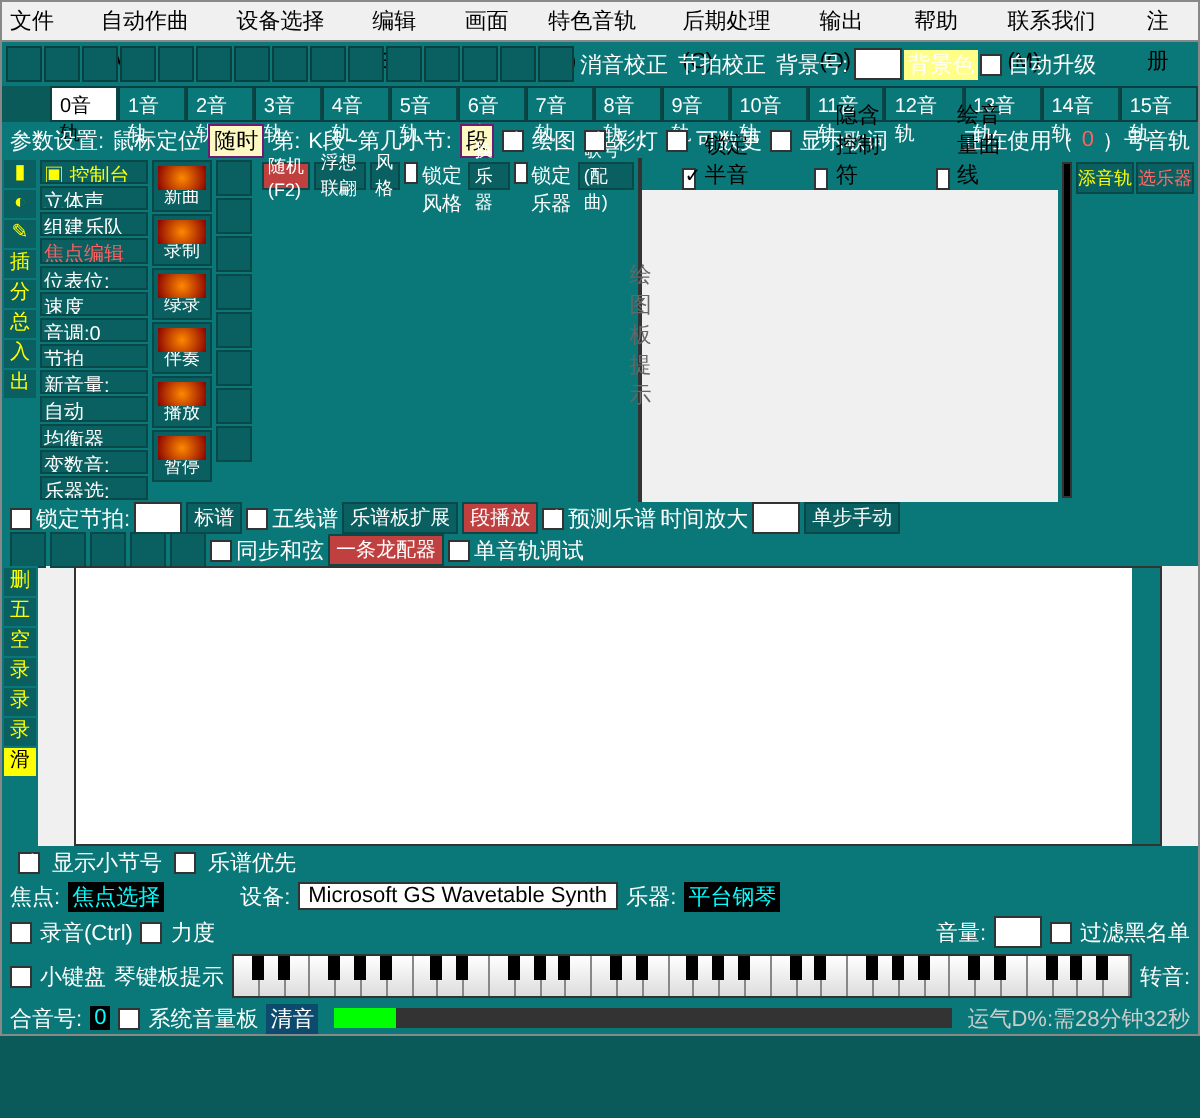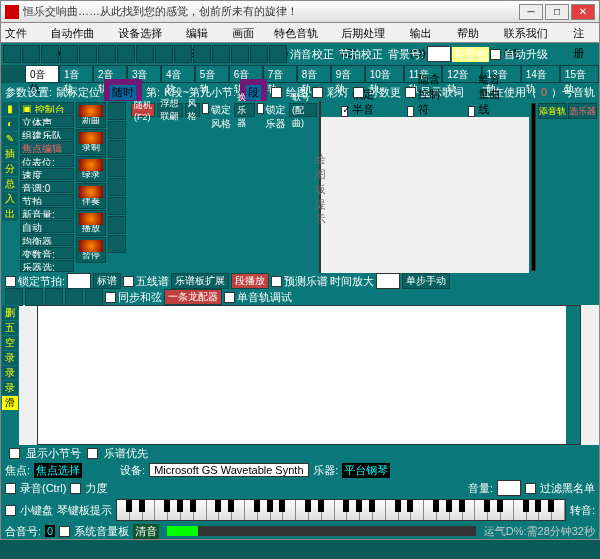--- a/index.html
+++ b/index.html
@@ -16,21 +16,21 @@
 .toolbar{height:22px;background:#0a7878;display:flex;align-items:center;padding:0 2px;gap:1px}
 .tbtn{width:18px;height:18px;background:#0a6060;border:1px solid #0a4040;display:inline-block}
 .tlabel{color:#fff;padding:0 2px}
 .tinput{height:16px;background:#fff;border:1px solid #333;width:24px}
 .chk{width:11px;height:11px;background:#fff;border:1px solid #333;display:inline-block;vertical-align:middle;position:relative}
 .chk.on::after{content:"✓";position:absolute;top:-3px;left:0;font-size:10px}
 .tabrow{height:18px;background:#0a5a5a;display:flex;padding-left:24px;gap:0}
 .tab{padding:2px 4px;background:#0a7878;color:#fff;border:1px solid #0a4040;border-right:1px solid #084848;font-size:10px}
 .tab.active{background:#fff;color:#000}
 .cfgbar{height:18px;background:#0a7878;display:flex;align-items:center;padding:0 4px;gap:4px;color:#fff}
-.cfgbar .sel{background:#0369a1;color:#000;padding:0 2px;border:6px solid #701a75}
+.cfgbar .sel{background:#fef9c3;color:#000;padding:0 2px;border:1px solid #701a75}
 .cfgbar .red{color:#ff6060}
 .main{display:flex;height:172px}
 .lrail{width:18px;background:#0a7878;display:flex;flex-direction:column;gap:1px;padding:1px}
 .lrail div{height:14px;background:#0a6060;color:#ff0;text-align:center;line-height:14px;font-size:10px}
 .panel{width:56px;background:#0a7878;padding:1px;display:flex;flex-direction:column;gap:1px}
 .pbtn{height:14px;background:#0a6060;color:#fff;font-size:10px;padding:0 1px;border:1px solid #084848;overflow:hidden;white-space:nowrap}
 .pbtn.red{color:#ff6060}
 .pbtn.yel{color:#ff0}
 .iconcol{width:32px;background:#0a7878;display:flex;flex-direction:column;gap:1px;padding:1px}
 .bigico{height:26px;background:#0a6060;border:1px solid #084848;position:relative}
@@ -59,29 +59,20 @@
 .wkey{flex:1;border-right:1px solid #888;position:relative}
 .wkey:nth-child(7n+1)::after,.wkey:nth-child(7n+2)::after,.wkey:nth-child(7n+4)::after,.wkey:nth-child(7n+5)::after,.wkey:nth-child(7n+6)::after{content:"";position:absolute;top:0;right:-3px;width:6px;height:12px;background:#000;z-index:1}
 .status{height:16px;background:#0a7878;display:flex;align-items:center;gap:4px;padding:0 4px;color:#fff;font-size:10px}
 .status .val{background:#000;color:#0ff;padding:0 2px}
 .status .rt{margin-left:auto;color:#ccc}
 </style>
 </head>
 <body>
 
 <div class="win">
- <div class="titlebar">
-  <div class="ico"></div>
-  <div class="title">恒乐交响曲……从此找到您的感觉，创前所未有的旋律！</div>
-  <div class="winbtns">
-   <div class="winbtn">─</div>
-   <div class="winbtn">□</div>
-   <div class="winbtn close">✕</div>
-  </div>
- </div>
  <div class="menubar">
   <span>文件(F)</span>
   <span>自动作曲(A)</span>
   <span>设备选择(S)</span>
   <span>编辑(E)</span>
   <span>画面(I)</span>
   <span>特色音轨(T)</span>
   <span>后期处理(C)</span>
   <span>输出(O)</span>
   <span>帮助(H)</span>
@@ -344,17 +335,17 @@
         <div class="wkey"></div>
         <div class="wkey"></div>
   </div>
   <span style="color:#fff">转音:</span>
  </div>
  <div class="status">
   <span style="color:#fff">合音号:</span>
   <span class="val">0</span>
   <span class="chk"></span>
       <span>系统音量板</span>
-  <span style="background:#14532d;padding:0 2px">清音</span>
+  <span style="background:#0c4a6e;padding:0 2px">清音</span>
   <div style="flex:1;height:10px;background:linear-gradient(90deg,#0f0 0%,#0f0 10%,#333 10%);margin:0 4px"></div>
   <span class="rt">运气D%:需28分钟32秒</span>
  </div>
 </div>
 
 </body></html>

